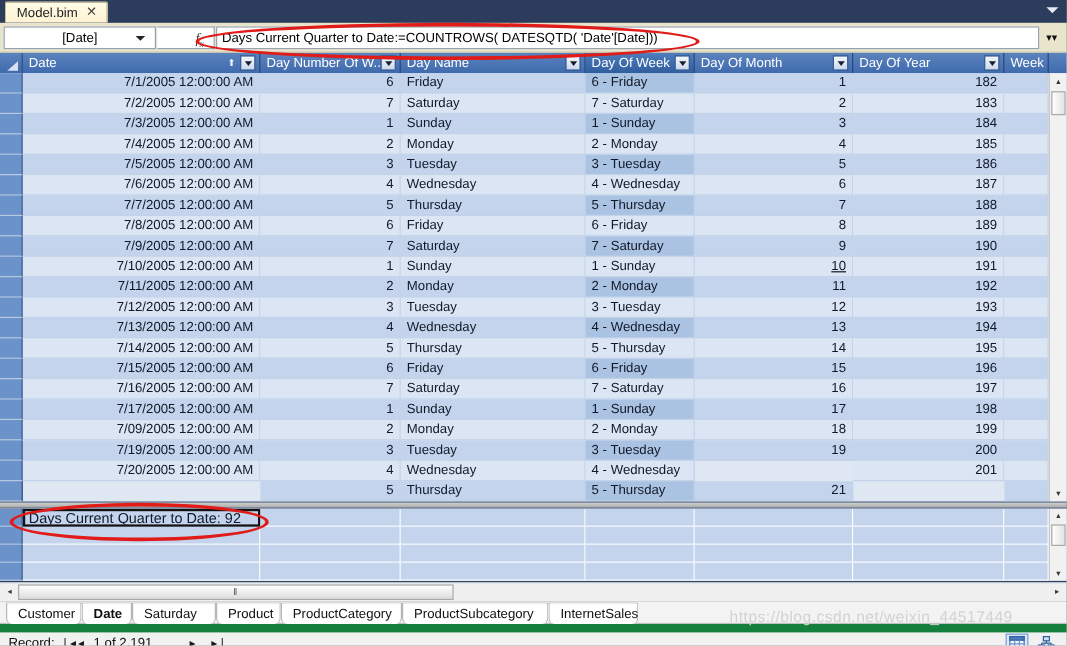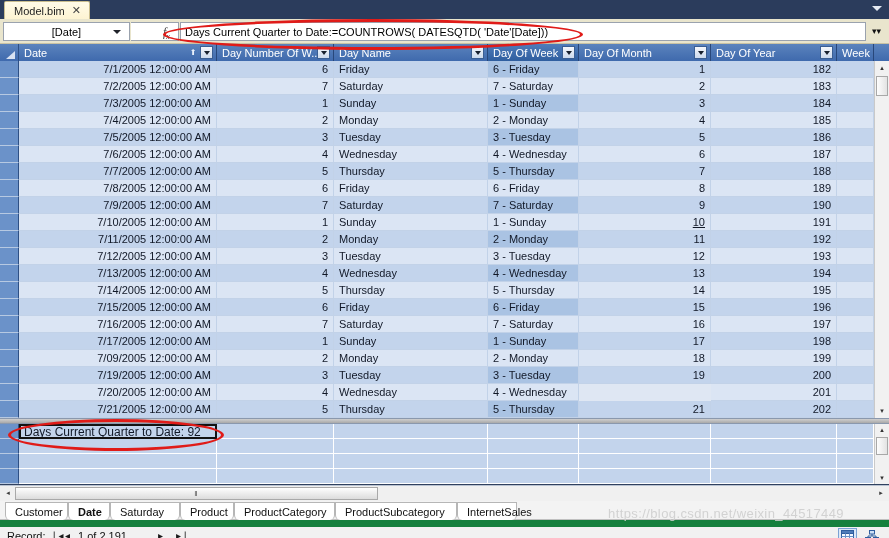--- a/index.html
+++ b/index.html
@@ -795,26 +795,24 @@
           <div class="rowhdr"></div>
           <div class="gcell num band-a" style="left: 19px; width: 198px;">7/20/2005 12:00:00 AM</div>
           <div class="gcell num band-a" style="left: 217px; width: 117px;">4</div>
           <div class="gcell txt band-a" style="left: 334px; width: 154px;">Wednesday</div>
           <div class="gcell txt band-a" style="left: 488px; width: 91px;">4 - Wednesday</div>
           <div class="gcell num band-a" style="left: 711px; width: 126px;">201</div>
           <div class="gcell txt band-a" style="left: 837px; width: 37px;"></div>
         </div>
         <div class="grow" style="top: 340px;">
           <div class="rowhdr"></div>
-          <div class="gcell num band-b" style="left: 19px; width: 198px;">7/21/2005 12:00:00 AM</div>
           <div class="gcell num band-b" style="left: 217px; width: 117px;">5</div>
           <div class="gcell txt band-b" style="left: 334px; width: 154px;">Thursday</div>
           <div class="gcell txt band-b hl" style="left: 488px; width: 91px;">5 - Thursday</div>
           <div class="gcell num band-b" style="left: 579px; width: 132px;">21</div>
-          <div class="gcell num band-b" style="left: 711px; width: 126px;">202</div>
           <div class="gcell txt band-b" style="left: 837px; width: 37px;"></div>
         </div>
       </div>
     <div class="vscroll">
       <div class="vscroll-up">▴</div>
       <div class="vscroll-thumb"></div>
       <div class="vscroll-dn">▾</div>
     </div>
   </div>
 
@@ -888,21 +886,21 @@
       </div>
       <div class="ttab" style="left: 180px; width: 54px;">
         <span>Product</span>
       </div>
       <div class="ttab" style="left: 234px; width: 101px;">
         <span>ProductCategory</span>
       </div>
       <div class="ttab" style="left: 335px; width: 122px;">
         <span>ProductSubcategory</span>
       </div>
-      <div class="ttab" style="left: 457px; width: 60px; text-align: center;">
+      <div class="ttab" style="left: 457px; width: 75px; text-align: center;">
         <span>InternetSales</span>
       </div>
     </div>
 
   <div class="statusbar">
     <span class="rec-label">Record:</span>
     <span class="nav-btn" style="left:50px;">❘◂</span>
     <span class="nav-btn" style="left:65px;">◂</span>
     <span class="rec-count">1 of 2,191</span>
     <span class="nav-btn" style="left:158px;">▸</span>

